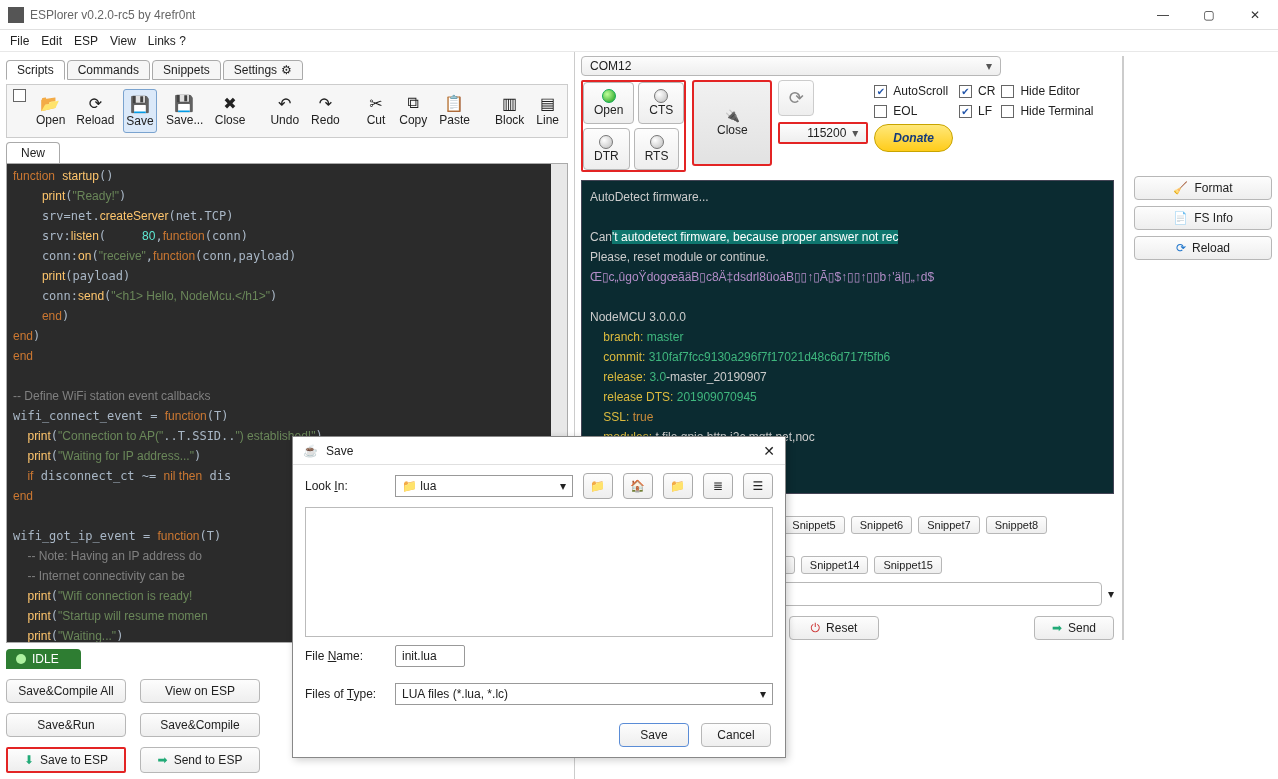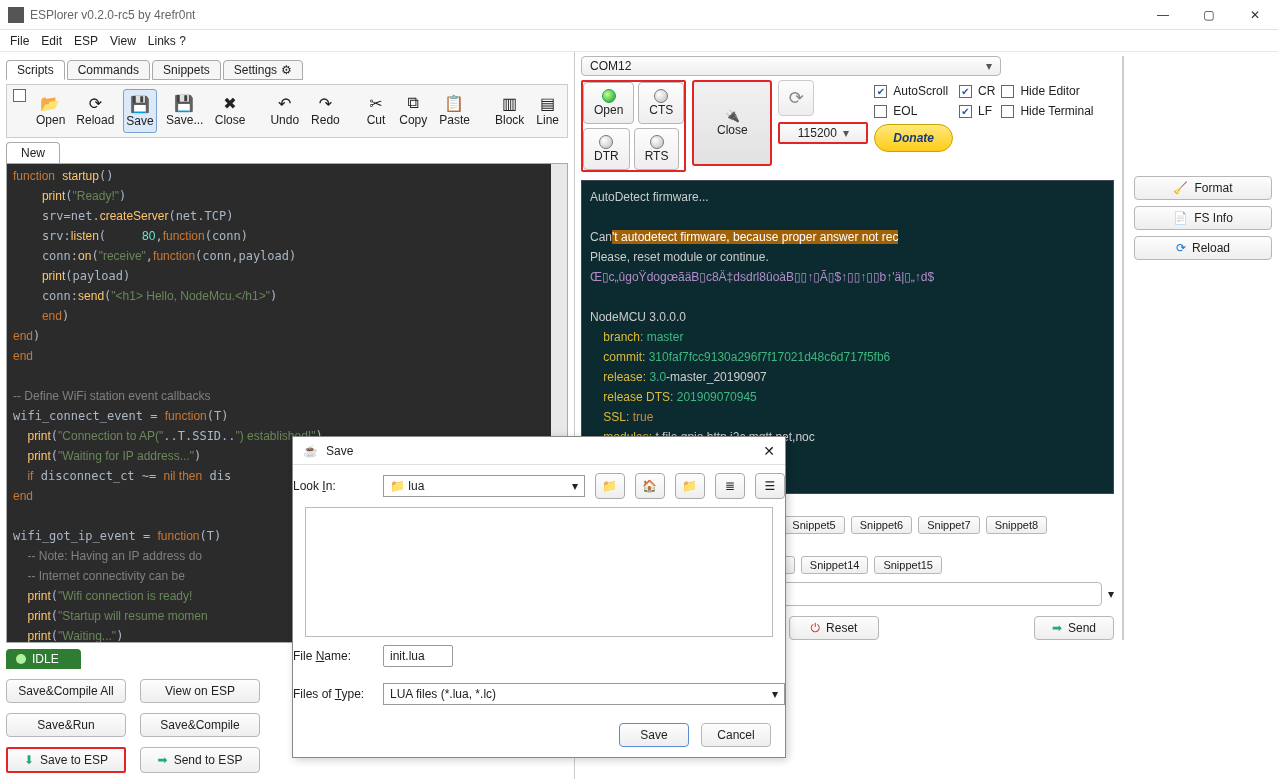--- a/index.html
+++ b/index.html
@@ -70,41 +70,41 @@
 .chkcol { display:flex; flex-direction:column; gap:6px; padding-top:4px; }
 .chkrow { display:flex; align-items:center; gap:6px; font-size:11px; }
 .chkbox { width:13px; height:13px; border:1px solid #666; background:#fff; display:flex; align-items:center; justify-content:center; font-size:10px; color:#2255aa; }
 .donate { border:1px solid #c8a400; border-radius:16px; background:linear-gradient(#ffe87a,#ffcc1a); padding:6px 18px; font-weight:bold; color:#153a7a; font-style:italic; }
 
 
 .term { background:#0b2b31; color:#ccc; font-family:Consolas,monospace; font-size:12.5px; padding:6px 8px; min-height:300px; margin-top:8px; white-space:pre-wrap; line-height:20px; border:1px solid #445; }
 .t-y { color:#ddbb3e; }
 .t-o { color:#c88a3a; }
 .t-g { color:#3fb77e; }
-.t-hl { background:#a16207; color:#fff; }
+.t-hl { background:#0f766e; color:#fff; }
 .t-raw { color:#b38dc8; }
 
 
 .sidepanel { width:150px; border-left:2px solid #ccc; padding-left:10px; }
 
 
 .snips { display:flex; gap:6px; flex-wrap:wrap; margin-top:22px; }
 .snip { border:1px solid #b7b7b7; border-radius:3px; padding:2px 8px; font-size:11px; background:linear-gradient(#fdfdfd,#eee); }
 
 .cmdline { display:flex; gap:6px; margin-top:8px; align-items:center; }
 .cmdline input { flex:1; border:1px solid #b7b7b7; border-radius:4px; padding:4px 6px; }
 
 
 .redbox { border:2px solid #e32424; border-radius:2px; }
 
 
 .dialog { position:absolute; left:292px; top:436px; width:494px; height:322px; background:#fff; border:1px solid #888; box-shadow:2px 2px 8px rgba(0,0,0,.2); display:flex; flex-direction:column; }
 .dlg-title { height:28px; display:flex; align-items:center; padding:0 10px; gap:8px; border-bottom:1px solid #e0e0e0; }
 .dlg-title .x { margin-left:auto; font-size:14px; }
-.dlg-row { display:flex; align-items:center; gap:10px; padding:8px 0; }
+.dlg-row { display:flex; align-items:center; gap:10px; padding:8px 12px; }
 .dlg-row .lbl { width:80px; }
 .dlg-row .lbl u { text-decoration:underline; }
 .dlg-row .ctrl { flex:1; border:1px solid #999; padding:3px 6px; display:flex; align-items:center; background:#fff; }
 .dlg-row .cbtn { width:30px; height:26px; border:1px solid #aaa; border-radius:4px; background:linear-gradient(#fdfdfd,#eee); display:flex; align-items:center; justify-content:center; }
 .dlg-body { flex:1; margin:0 12px; border:1px solid #bbb; background:#fff; }
 .dlg-actions { display:flex; gap:12px; justify-content:flex-end; padding:10px 14px; }
 .dlg-actions .btn { min-width:70px; padding:4px 12px; }
 .dlg-actions .btn.primary { border:1px solid #5a8cd6; }
 
 </style>
@@ -285,21 +285,21 @@
                   <span>RTS</span>
                 </div>
             </div>
           </div>
           <div class="closebtn">
             <span>🔌</span>
             <span>Close</span>
           </div>
           <div style="display:flex;flex-direction:column;gap:6px;">
             <div class="refresh">⟳</div>
-            <div class="combo redbox" style="width:90px;justify-content:center;">
+            <div class="combo redbox" style="width:90px;justify-content:flex-end;">
               <span>115200</span>
               <span class="arrow">▾</span>
             </div>
           </div>
           <div class="chkcol">
             <div class="chkrow">
                 <span class="chkbox">✔</span>
                 <span>AutoScroll</span>
               </div>
             <div class="chkrow">

